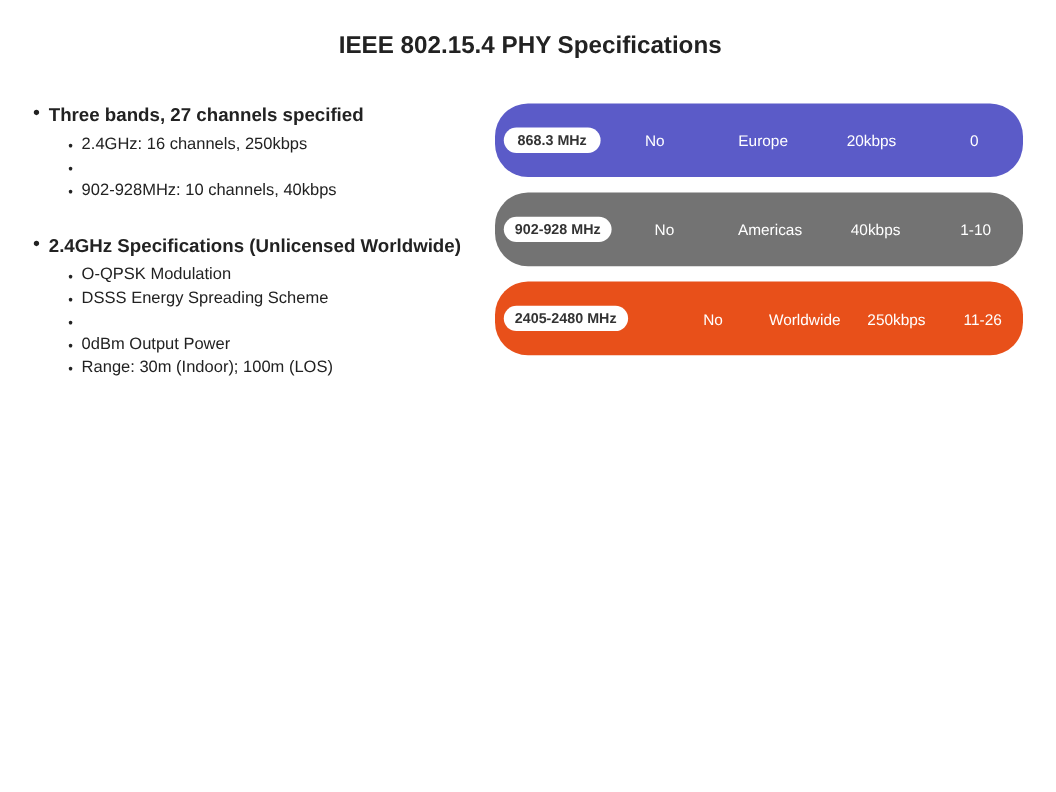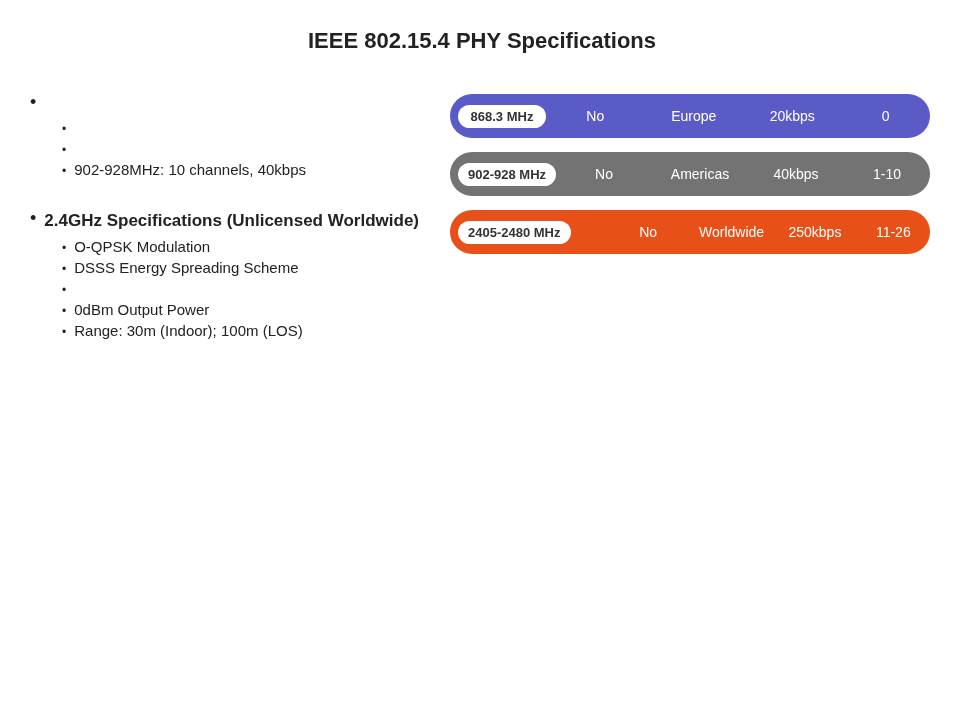--- a/index.html
+++ b/index.html
@@ -108,21 +108,21 @@
 
     .header-cell:first-child {
       width: 100px;
     }
 
     .table-row {
       display: flex;
       align-items: center;
       border-radius: 30px;
       margin-bottom: 14px;
-      height: 44px;
+      height: 67px;
       position: relative;
       overflow: visible;
     }
 
     .row-blue {
       background: #5b5bc8;
     }
     .row-yellow {
       background: #737373;
     }
@@ -167,24 +167,26 @@
 </head>
 <body>
 
 <div class="page-title">IEEE 802.15.4 PHY Specifications</div>
 
 <div class="content-area">
   <div class="left-panel">
     <div class="bullet-section">
       <div class="main-bullet">
         <span class="bullet-dot">•</span>
+        <span class="main-bullet-text">Three bands, 27 channels specified</span>
       </div>
       <div class="sub-bullets">
         <div class="sub-bullet">
           <span class="sub-bullet-dot">•</span>
+          <span>2.4GHz: 16 channels, 250kbps</span>
         </div>
         <div class="sub-bullet">
           <span class="sub-bullet-dot">•</span>
         </div>
         <div class="sub-bullet">
           <span class="sub-bullet-dot">•</span>
           <span>902-928MHz: 10 channels, 40kbps</span>
         </div>
       </div>
     </div>

